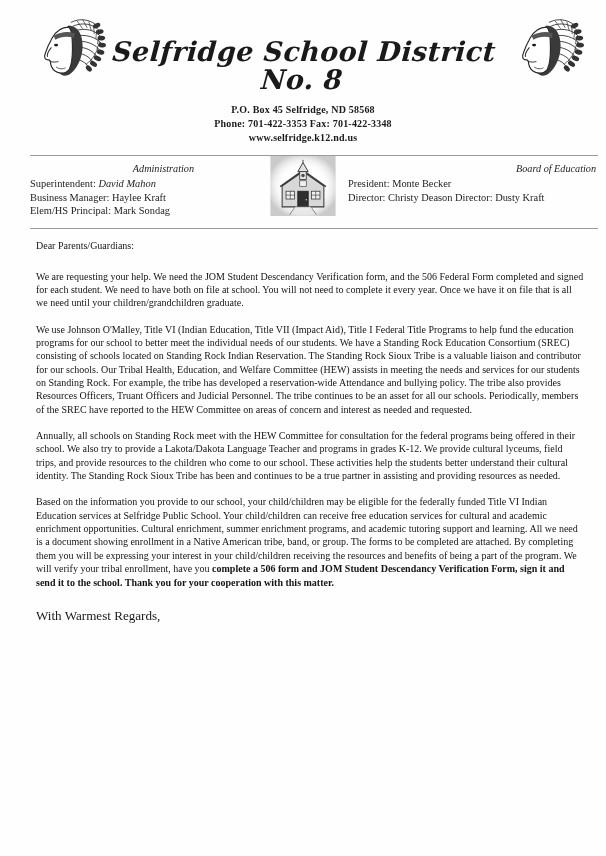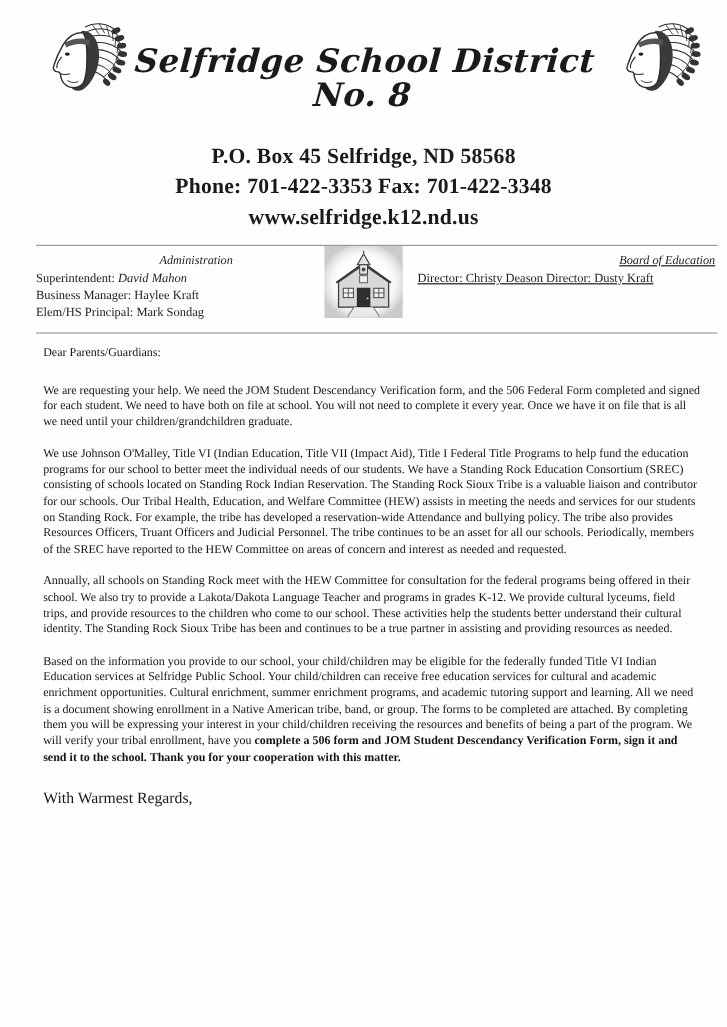--- a/index.html
+++ b/index.html
@@ -49,23 +49,23 @@
     margin: 30px 0 0 0;
     padding: 0 96px;
     line-height: 1.05;
     transform: skewX(-4deg);
   }
 
   .contact {
     text-align: center;
     font-family: "Liberation Serif", serif;
     font-weight: bold;
-    font-size: 18px;
+    font-size: 10px;
     line-height: 1.42;
-    margin-top: 23px;
+    margin-top: 8px;
   }
   .contact .line-sp { letter-spacing: .2px; }
 
   .rule {
     border: 0;
     border-top: 1px solid #9a9a9a;
     margin: 0;
     height: 0;
   }
   .rule-1 { margin: 10px 8px 0 30px; }
@@ -80,21 +80,21 @@
     padding: 6px 10px 2px 30px;
     min-height: 56px;
   }
   .col {
     font-family: "Liberation Serif", serif;
     font-size: 10.4px;
     line-height: 1.33;
     color: #1d1d1d;
   }
   .col.left { width: 210px; }
-  .col.right { width: 248px; text-align: left; text-decoration: underline; }
+  .col.right { width: 248px; text-align: left; }
   .col .heading {
     font-style: italic;
     display: block;
     text-align: right;
     margin-bottom: 1px;
     font-size: 10.2px;
   }
   .col.left .heading { padding-right: 46px; }
   .col.right .heading { padding-left: 10px; }
   .col .name-italic { font-style: italic; }
@@ -275,20 +275,21 @@
 
         <rect x="45" y="38" width="10" height="9" fill="#f0f0f0" stroke="#3a3a3a" stroke-width="1"></rect>
 
         <path d="M38 78 L30 90 M62 78 L70 90" stroke="#3a3a3a" stroke-width="1.4" fill="none"></path>
         <path d="M38 78 L62 78 L70 90 L30 90 Z" fill="#e6e6e6" stroke="none" opacity="0.8"></path>
       </svg>
     </div>
 
     <div class="col right">
       <span class="heading">Board of Education</span>
+      <div class="row">President: Monte Becker</div>
       <div class="row">Director: Christy Deason   Director: Dusty Kraft</div>
     </div>
   </div>
 
   <hr class="rule rule-2">
 
   <div class="body-text">
 
     <p class="salutation">Dear Parents/Guardians:</p>
 

